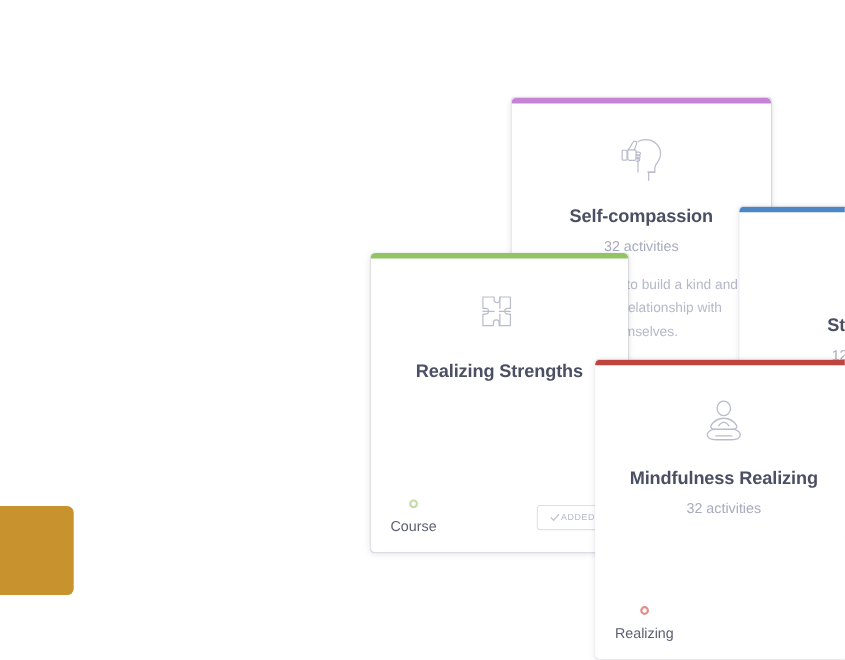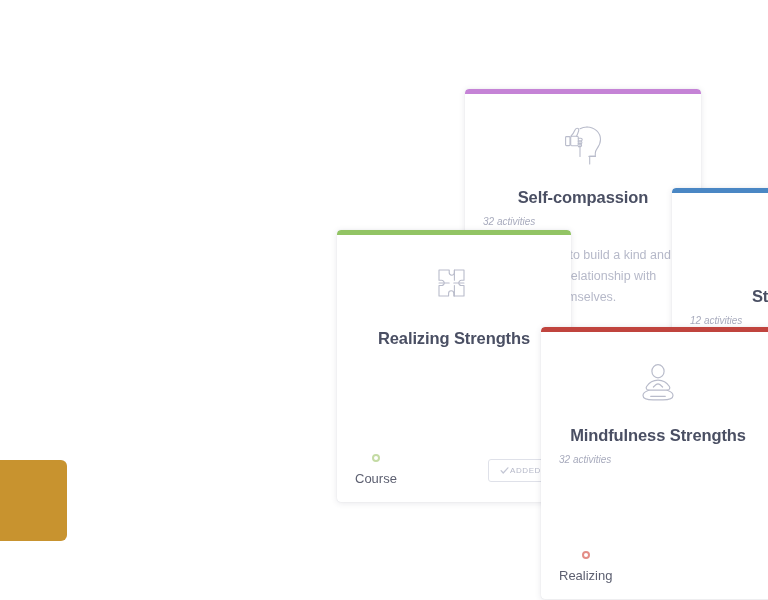--- a/index.html
+++ b/index.html
@@ -74,25 +74,24 @@
   .card-title {
     text-align: center;
     font-size: 16.5px;
     font-weight: 700;
     color: #4a4f63;
     margin-top: 14px;
     letter-spacing: -0.1px;
     white-space: nowrap;
   }
   .card-sub {
-    text-align: left;
-    font-size: 10px;
+    text-align: center;
+    font-size: 13px;
     color: #a8abbd;
     margin-top: 9px;
-    font-style: italic;
   }
   .card-desc {
     text-align: center;
     font-size: 12.5px;
     line-height: 21px;
     color: #b6b9c9;
     margin-top: 18px;
     padding: 0 6px;
   }
 
@@ -236,21 +235,21 @@
     <div class="card-body">
       <div class="card-icon">
         <svg viewBox="0 0 58 52" fill="none" stroke="currentColor" stroke-width="1.2" stroke-linecap="round" stroke-linejoin="round">
           <ellipse cx="29" cy="11.2" rx="6.1" ry="6.6"></ellipse>
           <path d="M29 20.2c-4.8 0-9 2.6-11.4 6.3-1.1 1.7.2 3.7 2.2 3.7h18.4c2 0 3.3-2 2.2-3.7-2.4-3.7-6.6-6.3-11.4-6.3z"></path>
           <path d="M24.4 27c1.6-1.8 3.1-3.2 4.6-3.2s3 1.4 4.6 3.2"></path>
           <path d="M19.8 30.2c-3.3 1.1-5.8 3.1-5.8 5.2 0 2.9 4.6 4.4 10.1 4.4h9.8c5.5 0 10.1-1.5 10.1-4.4 0-2.1-2.5-4.1-5.8-5.2"></path>
           <path d="M21.7 36.3h14.6"></path>
         </svg>
       </div>
-      <div class="card-title">Mindfulness Strengths</div>
+      <div class="card-title">Mindfulness Realizing</div>
       <div class="card-sub">32 activities</div>
       <div class="card-footer">
         <div class="tag">
           <span class="tag-dot" style="color:#e38d86"></span>
           <span>Realizing</span>
         </div>
       </div>
     </div>
   </div>
 

